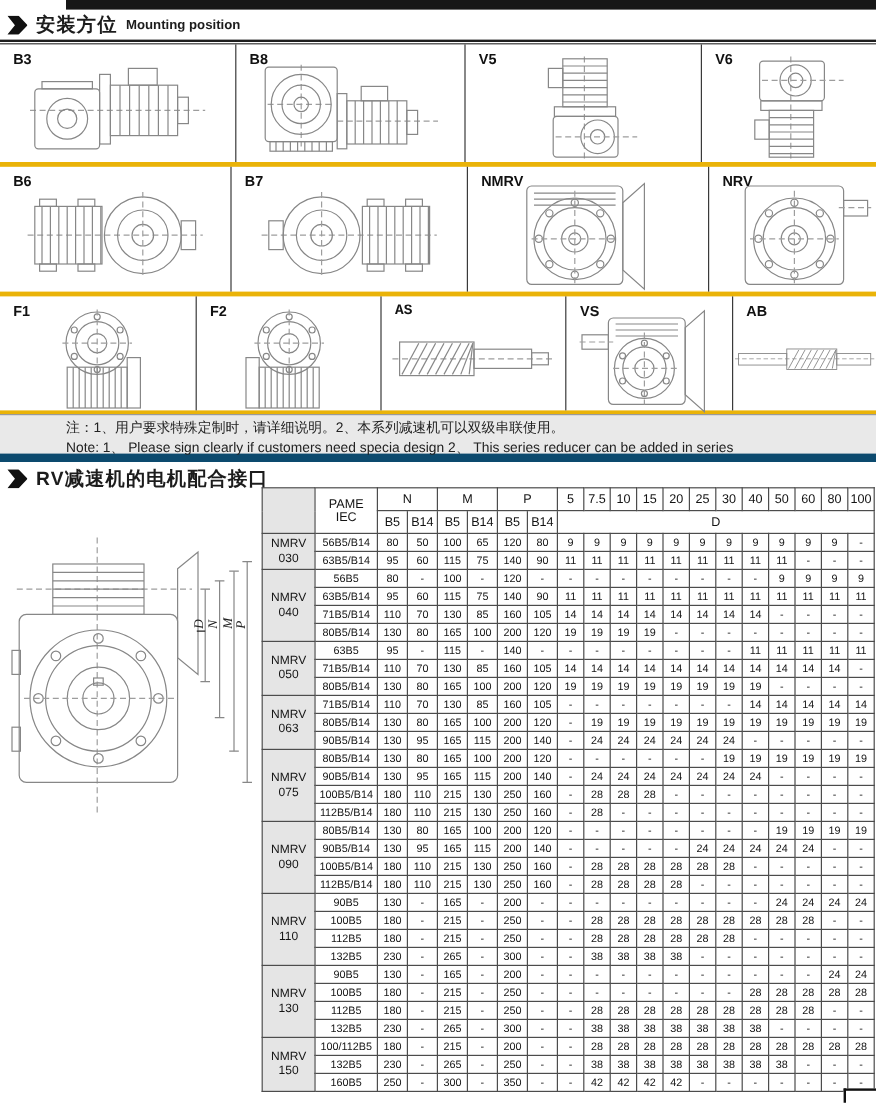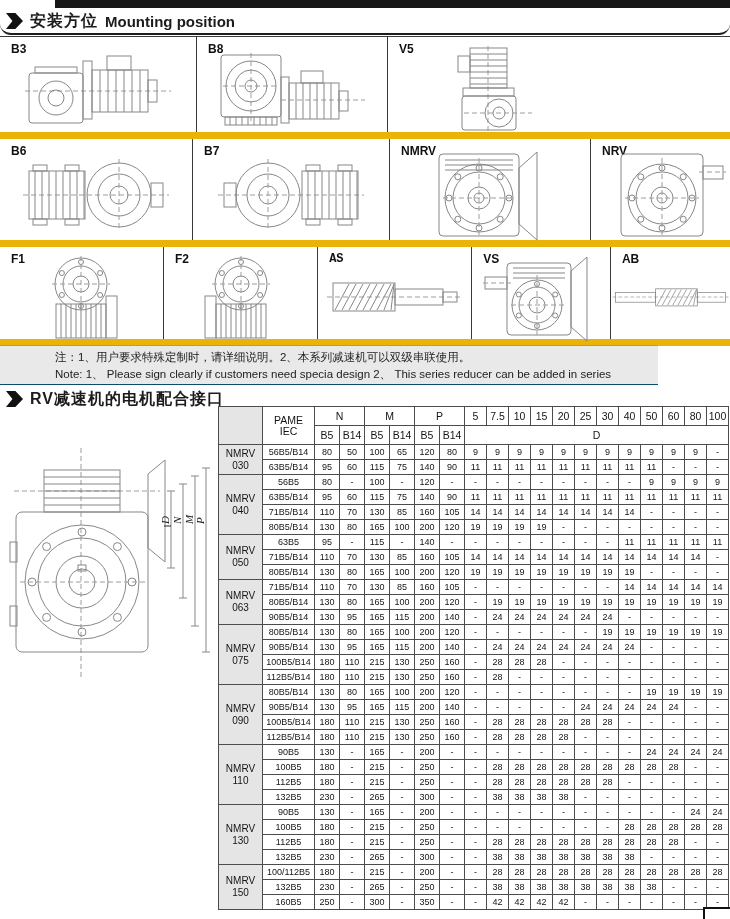--- a/index.html
+++ b/index.html
@@ -8,39 +8,39 @@
     font-family:"Liberation Sans","DejaVu Sans",sans-serif;color:#1c1c1c;
     overflow:hidden;
   }
   .page{position:absolute;inset:0;overflow:hidden;}
   .top-bar{position:absolute;left:55px;top:0;width:675px;height:8px;background:#171717;}
   .sec-head{
     position:absolute;left:0;width:730px;height:26px;display:flex;align-items:center;
     gap:7px;padding-left:6px;box-sizing:border-box;background:#fff;
   }
   .sec-head.underlined{border-bottom:2px solid #1e1e1e;}
-  #sec1{top:9px;border-radius:11px;}
+  #sec1{top:9px;}
   #sec2{top:386px;}
   .arrow-icon{
     width:17px;height:16px;background:#111;flex:0 0 auto;
     clip-path:polygon(0 0,55% 0,100% 50%,55% 100%,0 100%,38% 50%);
   }
   .t-zh{font-weight:700;font-size:16px;letter-spacing:1px;}
-  .t-en{font-weight:700;font-size:15px;}
+  .t-en{font-weight:700;font-size:11px;}
   
   #mount-grid{position:absolute;top:36px;left:0;width:730px;border-top:1px solid #3a3a3a;}
-  .g-row{display:flex;border-bottom:7px solid #eab308;box-sizing:border-box;}
+  .g-row{display:flex;border-bottom:4px solid #eab308;box-sizing:border-box;}
   .g-cell{position:relative;box-sizing:border-box;border-right:1px solid #3a3a3a;}
   .g-cell:last-child{border-right:none;}
   .g-label{position:absolute;top:5px;left:11px;font-size:12px;font-weight:700;color:#111;}
   .g-art{position:absolute;inset:0;display:flex;align-items:center;justify-content:center;padding-top:8px;box-sizing:border-box;}
   
   #note{
-    position:absolute;top:345px;left:0;width:658px;height:40px;background:#e9e9e9;
-    border-top:1px solid #9a9a9a;border-bottom:1px solid #0c4a6e;box-sizing:border-box;
+    position:absolute;top:345px;left:0;width:730px;height:40px;background:#e9e9e9;
+    border-top:1px solid #9a9a9a;border-bottom:7px solid #0c4a6e;box-sizing:border-box;
     font-size:11.5px;line-height:17px;padding:3px 4px 0 55px;color:#222;
   }
   
   #diagram{position:absolute;left:8px;top:446px;width:205px;height:236px;}
   
   #fit-table{
     position:absolute;left:218px;top:406px;border-collapse:collapse;table-layout:fixed;
     font-size:9px;color:#141414;
   }
   #fit-table th,#fit-table td{
@@ -137,20 +137,41 @@
               <line x1="38" y1="22" x2="75" y2="22" stroke="#878787" fill="none" stroke-width="1"></line>
               <line x1="38" y1="28" x2="75" y2="28" stroke="#878787" fill="none" stroke-width="1"></line>
               <line x1="38" y1="34" x2="75" y2="34" stroke="#878787" fill="none" stroke-width="1"></line>
               <line x1="38" y1="40" x2="75" y2="40" stroke="#878787" fill="none" stroke-width="1"></line>
   <rect x="26" y="12" width="12" height="16" stroke="#878787" fill="none" stroke-width="1"></rect>
   <rect x="31" y="44" width="51" height="8" stroke="#878787" fill="none" stroke-width="1"></rect>
   <rect x="30" y="52" width="54" height="34" rx="3" stroke="#878787" fill="none" stroke-width="1"></rect>
   <circle cx="67" cy="69" r="14" stroke="#878787" fill="none" stroke-width="1"></circle>
               <circle cx="67" cy="69" r="6" stroke="#878787" fill="none" stroke-width="1"></circle>
   <line x1="32" y1="69" x2="100" y2="69" stroke="#9d9d9d" fill="none" stroke-width="1" stroke-dasharray="5 3"></line>
+            </svg>
+          </div>
+        </div>
+        <div class="g-cell" style="width: 145px;">
+          <span class="g-label">V6</span>
+          <div class="g-art">
+            <svg width="110" height="90" viewBox="0 0 110 90">
+  <line x1="56" y1="2" x2="56" y2="88" stroke="#9d9d9d" fill="none" stroke-width="1" stroke-dasharray="5 3"></line>
+  <rect x="30" y="6" width="54" height="33" rx="3" stroke="#878787" fill="none" stroke-width="1"></rect>
+  <circle cx="60" cy="22" r="13" stroke="#878787" fill="none" stroke-width="1"></circle>
+              <circle cx="60" cy="22" r="6" stroke="#878787" fill="none" stroke-width="1"></circle>
+  <line x1="32" y1="22" x2="100" y2="22" stroke="#9d9d9d" fill="none" stroke-width="1" stroke-dasharray="5 3"></line>
+  <rect x="31" y="39" width="51" height="8" stroke="#878787" fill="none" stroke-width="1"></rect>
+  <rect x="38" y="47" width="37" height="39" stroke="#878787" fill="none" stroke-width="1"></rect>
+              <line x1="38" y1="53" x2="75" y2="53" stroke="#878787" fill="none" stroke-width="1"></line>
+              <line x1="38" y1="59" x2="75" y2="59" stroke="#878787" fill="none" stroke-width="1"></line>
+              <line x1="38" y1="65" x2="75" y2="65" stroke="#878787" fill="none" stroke-width="1"></line>
+              <line x1="38" y1="71" x2="75" y2="71" stroke="#878787" fill="none" stroke-width="1"></line>
+              <line x1="38" y1="77" x2="75" y2="77" stroke="#878787" fill="none" stroke-width="1"></line>
+              <line x1="38" y1="83" x2="75" y2="83" stroke="#878787" fill="none" stroke-width="1"></line>
+  <rect x="26" y="55" width="12" height="16" stroke="#878787" fill="none" stroke-width="1"></rect>
             </svg>
           </div>
         </div>
       </div>
       <div class="g-row" style="height: 108px;">
         <div class="g-cell" style="width: 193px;">
           <span class="g-label">B6</span>
           <div class="g-art">
             <svg width="150" height="86" viewBox="0 0 150 86">
   <line x1="2" y1="44" x2="148" y2="44" stroke="#9d9d9d" fill="none" stroke-width="1" stroke-dasharray="5 3"></line>

